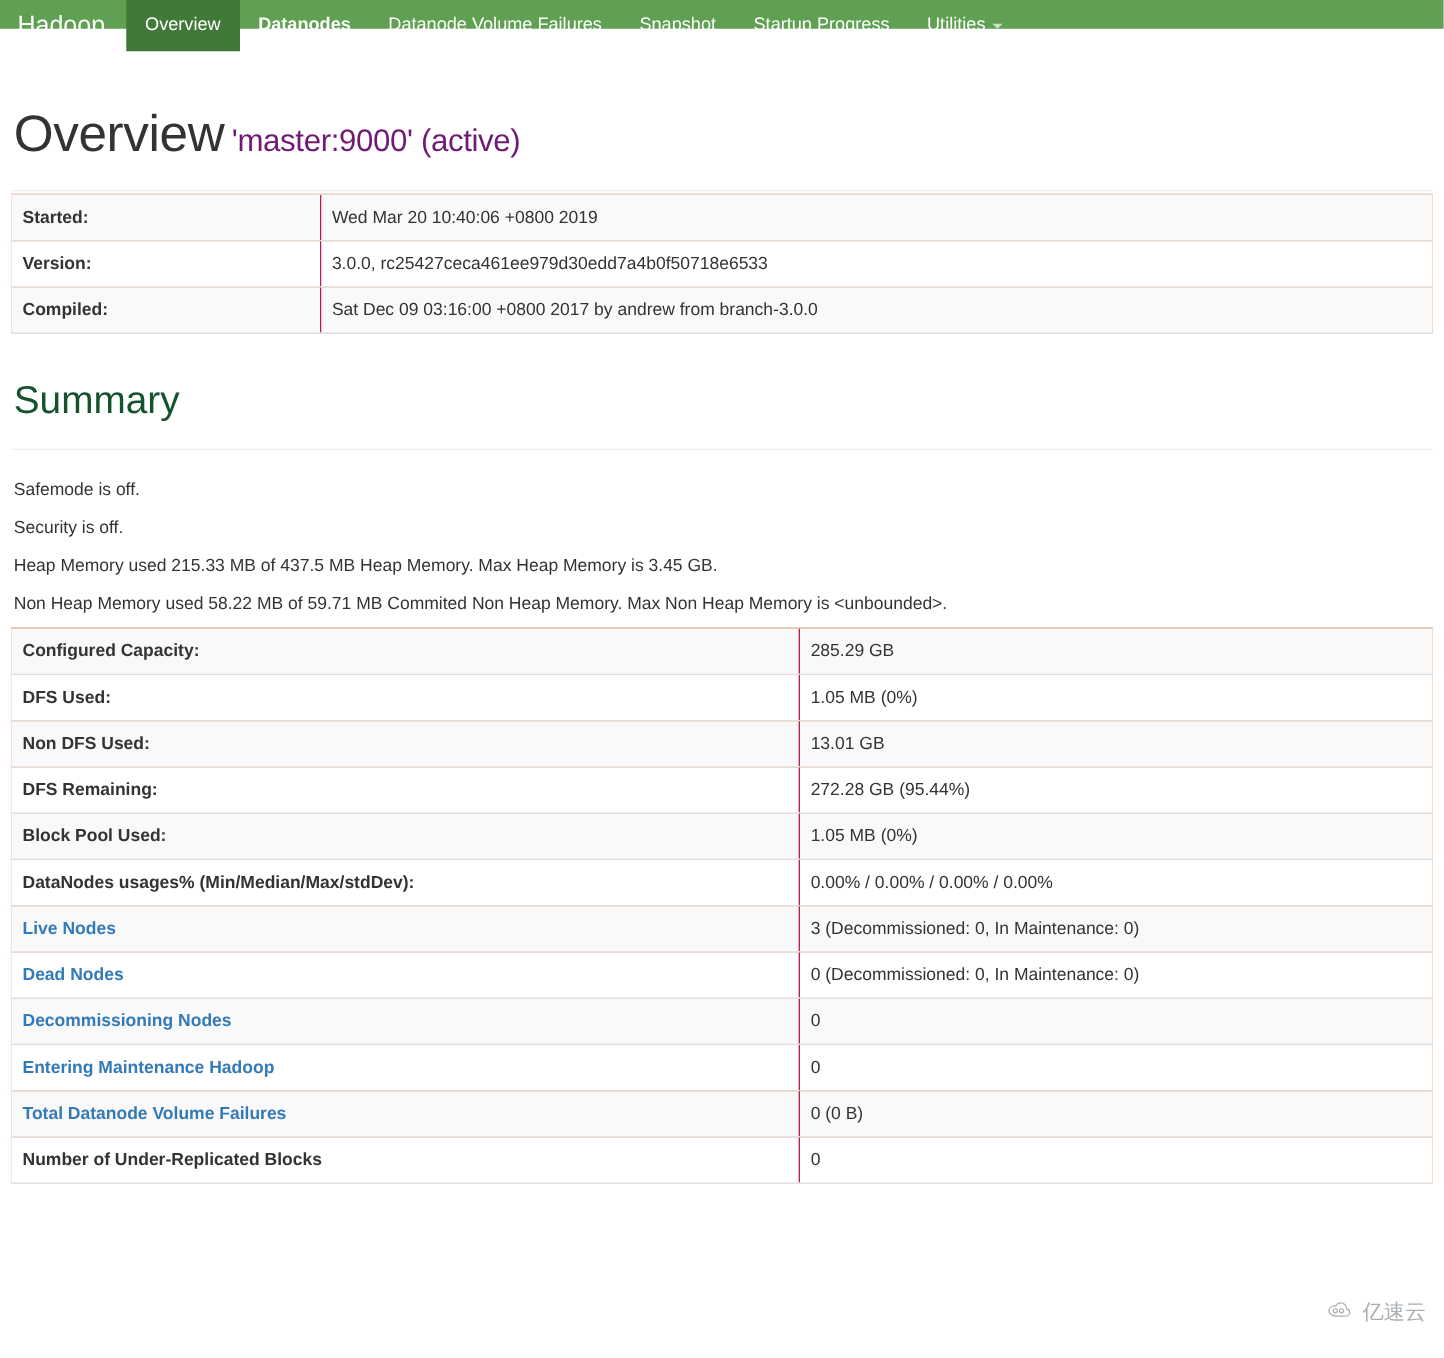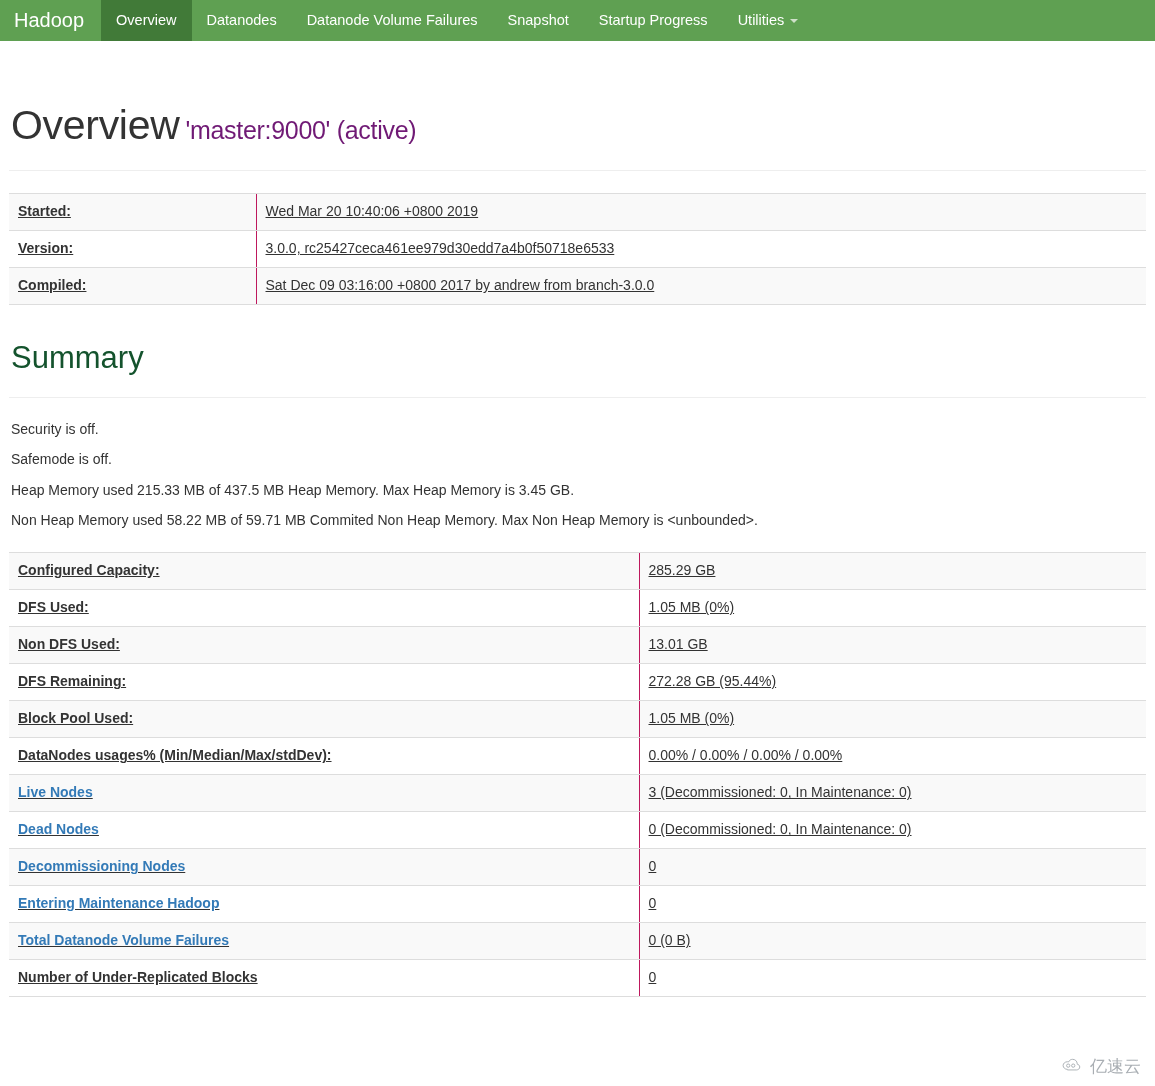--- a/index.html
+++ b/index.html
@@ -15,21 +15,21 @@
   body {
     font-family: "Liberation Sans", "DejaVu Sans", sans-serif;
     font-size: 14px;
     line-height: 1.42857;
     color: #333333;
     -webkit-font-smoothing: antialiased;
   }
 
   
   .navbar {
-    height: 41px;
+    height: 23px;
     background: #5fa052;
     display: flex;
     align-items: stretch;
     width: 100%;
     border: none;
   }
   .navbar-brand {
     display: flex;
     align-items: center;
     padding: 0 17px 0 14px;
@@ -105,23 +105,22 @@
     font-weight: 400;
     color: #14532d;
     margin: 36px 0 0 2px;
     line-height: 1.1;
   }
 
   
   table.info-table {
     width: 100%;
     border-collapse: collapse;
-    margin-top: 22px;
+    margin-top: 2px;
     background: #f97316;
-    text-decoration: underline;
   }
   table.info-table tr > * {
     border-top: 1px solid #dddddd;
     border-bottom: 1px solid #dddddd;
     padding: 8px 9px;
     font-size: 14px;
     vertical-align: middle;
     height: 37px;
   }
   table.info-table tr:nth-child(odd) > * {
@@ -162,21 +161,21 @@
     margin: 0 0 10px 2px;
     font-size: 14px;
     color: #333333;
     line-height: 1.45;
   }
 
   
   .watermark {
     position: fixed;
     right: 14px;
-    bottom: 8px;
+    bottom: 24px;
     display: flex;
     align-items: center;
     gap: 9px;
     color: #9aa0a6;
     font-size: 17px;
     opacity: 0.85;
     pointer-events: none;
     font-family: "DejaVu Sans", sans-serif;
   }
   .watermark .cloud-glyph {
@@ -190,21 +189,21 @@
 <body>
 
 <div class="navbar">
   <div class="navbar-brand">Hadoop</div>
   <ul class="nav-items" id="nav-list">
       <li style="display: flex;">
         <a class="nav-item active">
           <span>Overview</span>
         </a>
       </li>
-      <li style="display: flex;">
+      <li style="display: flex; font-weight: bold;">
         <a class="nav-item">
           <span>Datanodes</span>
         </a>
       </li>
       <li style="display: flex;">
         <a class="nav-item">
           <span>Datanode Volume Failures</span>
         </a>
       </li>
       <li style="display: flex;">
@@ -247,22 +246,22 @@
           <th>Compiled:</th>
           <td>Sat Dec 09 03:16:00 +0800 2017 by andrew from branch-3.0.0</td>
         </tr>
       </tbody>
   </table>
 
   <h2 class="section-title">Summary</h2>
   <hr class="rule">
 
   <div class="summary-lines" id="summary-lines">
+      <p>Safemode is off.</p>
       <p>Security is off.</p>
-      <p>Safemode is off.</p>
       <p>Heap Memory used 215.33 MB of 437.5 MB Heap Memory. Max Heap Memory is 3.45 GB.</p>
       <p>Non Heap Memory used 58.22 MB of 59.71 MB Commited Non Heap Memory. Max Non Heap Memory is &lt;unbounded&gt;.</p>
     </div>
 
   <table class="info-table" id="summary-table">
     <tbody id="summary-body">
         <tr>
           <th>Configured Capacity:</th>
           <td>285.29 GB</td>
         </tr>

